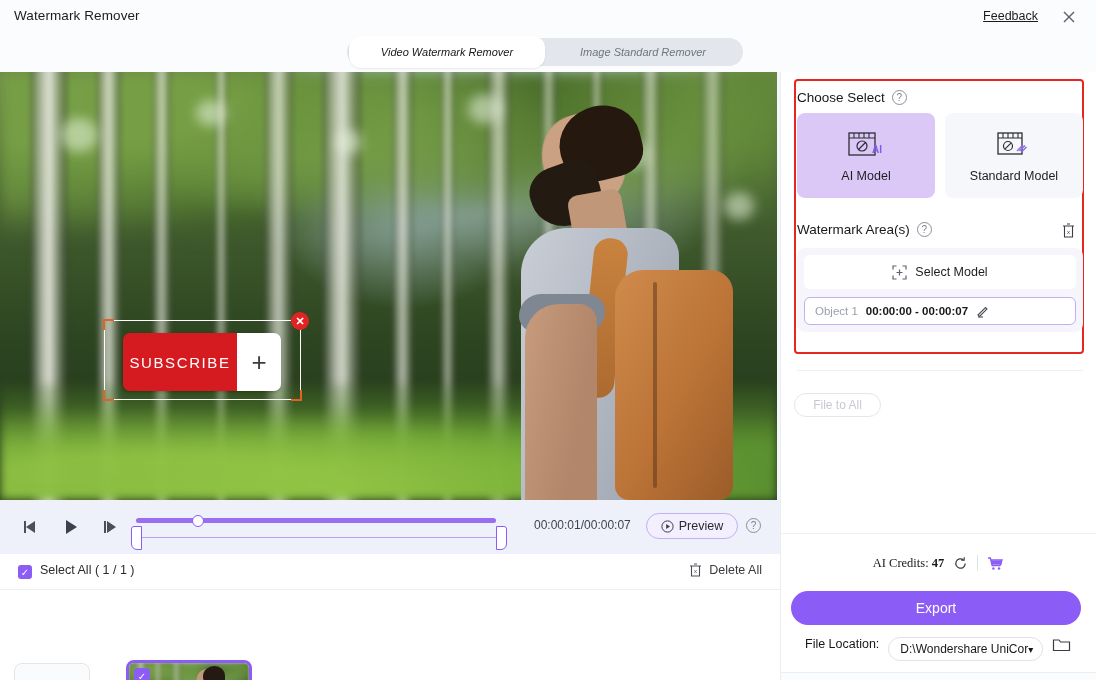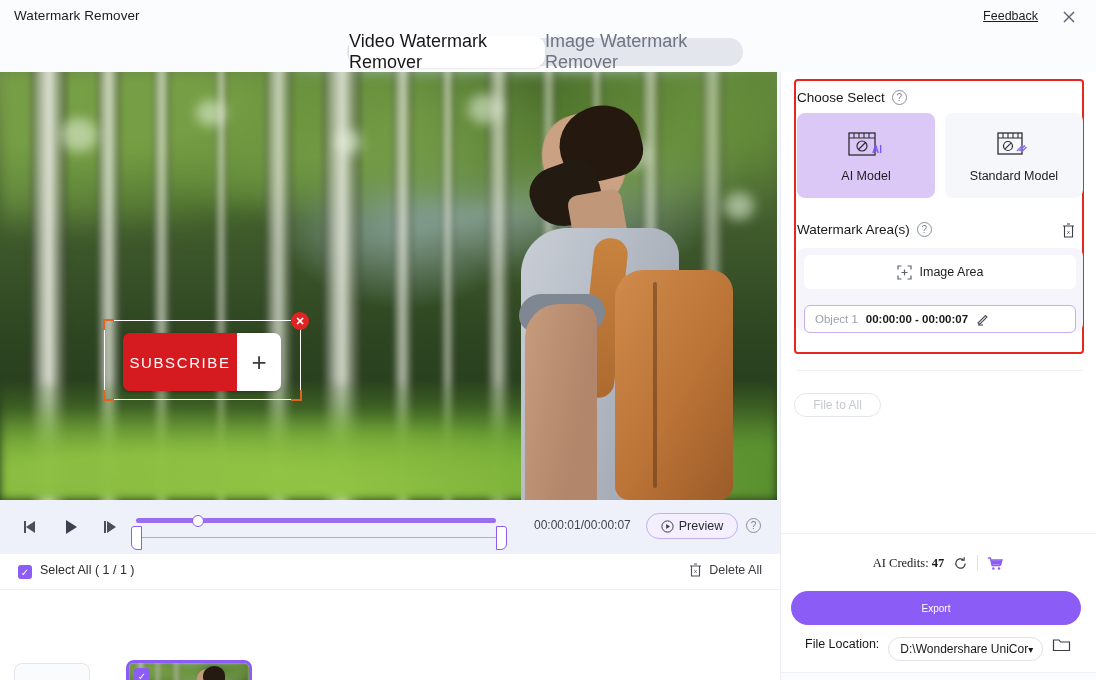--- a/index.html
+++ b/index.html
@@ -38,21 +38,21 @@
   }
   .tabgroup {
     position: absolute; left: 347px; top: 5px;
     width: 396px; height: 28px;
     background: #e3e6ec; border-radius: 14px;
     display: flex; align-items: center; padding: 2px;
   }
   .tab {
     height: 32px; border-radius: 12px;
     display: flex; align-items: center; justify-content: center;
-    font-size: 18px; cursor: pointer; flex: 1;
+    font-size: 11px; cursor: pointer; flex: 1; font-style: italic;
   }
   .tab.active { background: #ffffff; color: #18181b; box-shadow: 0 1px 2px rgba(0,0,0,.08); }
   .tab.inactive { color: #6f7480; }
 
   
   .left-pane {
     position: absolute; left: 0; top: 72px; width: 780px; height: 608px;
     background: #f4f6fb;
   }
   .video-stage {
@@ -301,21 +301,21 @@
   .area-box {
     position: absolute; left: 797px; top: 248px; width: 286px; height: 84px;
     background: #f5f5fb; border-radius: 8px; padding: 7px;
   }
   .select-area-btn {
     width: 100%; height: 34px; background: #fff; border-radius: 6px;
     display: flex; align-items: center; justify-content: center; gap: 8px;
     font-size: 12.5px; color: #1d1d21; cursor: pointer;
   }
   .object-row {
-    width: 100%; height: 28px; margin-top: 16px;
+    width: 100%; height: 28px; margin-top: 8px;
     background: #fff; border: 1px solid #c6aef0; border-radius: 6px;
     display: flex; align-items: center; padding: 0 10px; gap: 8px; cursor: pointer;
   }
   .obj-name { font-size: 11.5px; color: #9aa0ac; }
   .obj-time { font-size: 11.5px; color: #18181b; font-weight: 600; }
 
   .divider {
     position: absolute; left: 797px; top: 370px; width: 286px; height: 1px; background: #edeff3;
   }
   .apply-all {
@@ -331,21 +331,21 @@
     position: absolute; left: 781px; top: 552px; width: 315px; height: 22px;
     display: flex; align-items: center; justify-content: center; gap: 9px;
   }
   .credits-text { font-size: 12.5px; color: #18181b; font-family: Liberation Serif, serif; }
   .credits-text b { font-weight: 700; }
   .vsep { width: 1px; height: 16px; background: #dfe2e8; }
   .export-btn {
     position: absolute; left: 791px; top: 591px; width: 290px; height: 34px;
     background: #8b5cf6; border-radius: 17px;
     display: flex; align-items: center; justify-content: center;
-    color: #fff; font-size: 10px; cursor: pointer;
+    color: #fff; font-size: 14px; cursor: pointer;
   }
   .filerow {
     position: absolute; left: 781px; top: 637px; width: 315px; height: 28px;
     display: flex; align-items: flex-start; gap: 9px; padding-left: 24px;
   }
   .file-label { font-size: 12.5px; color: #18181b; }
   .file-select {
     width: 155px; height: 24px; border: 1px solid #dfe2e8; border-radius: 12px;
     display: flex; align-items: center; justify-content: space-between;
     padding: 0 9px 0 11px; font-size: 12px; color: #18181b; cursor: pointer;
@@ -367,21 +367,21 @@
     <div class="close-btn ic">
       <svg width="14" height="14" viewBox="0 0 14 14">
           <path d="M2 2 L12 12 M12 2 L2 12" stroke="#5a5f6b" stroke-width="1.4" fill="none"></path>
         </svg>
     </div>
   </div>
 
   <div class="tabbar">
     <div class="tabgroup">
       <div class="tab active">Video Watermark Remover</div>
-      <div class="tab inactive">Image Watermark Remover</div>
+      <div class="tab inactive">Image Standard Remover</div>
     </div>
   </div>
 
   <div class="left-pane">
 
     <div class="video-stage">
       <div class="forest">
         <div class="sky"></div>
         <div class="canopy"></div>
         <div class="trunk" style="left:30px;width:38px;"></div>
@@ -559,21 +559,21 @@
   </div>
 
   <div class="area-box">
     <div class="select-area-btn">
       <span class="ic">
         <svg width="15" height="15" viewBox="0 0 15 15">
           <path d="M1 4.5 V1 H4.5 M10.5 1 H14 V4.5 M14 10.5 V14 H10.5 M4.5 14 H1 V10.5" fill="none" stroke="#5d6270" stroke-width="1.2"></path>
           <path d="M7.5 4.5 V10.5 M4.5 7.5 H10.5" stroke="#5d6270" stroke-width="1.2"></path>
         </svg>
       </span>
-      <span>Image Area</span>
+      <span>Select Model</span>
     </div>
     <div class="object-row">
       <span class="obj-name">Object 1</span>
       <span class="obj-time">00:00:00 - 00:00:07</span>
       <span class="ic">
         <svg width="14" height="14" viewBox="0 0 14 14">
           <path d="M2 11 L9.5 3.5 L11 5 L3.5 12.5 Z" fill="none" stroke="#4a4e59" stroke-width="1.1"></path>
           <path d="M2 13 H7" stroke="#4a4e59" stroke-width="1.1"></path>
         </svg>
       </span>

